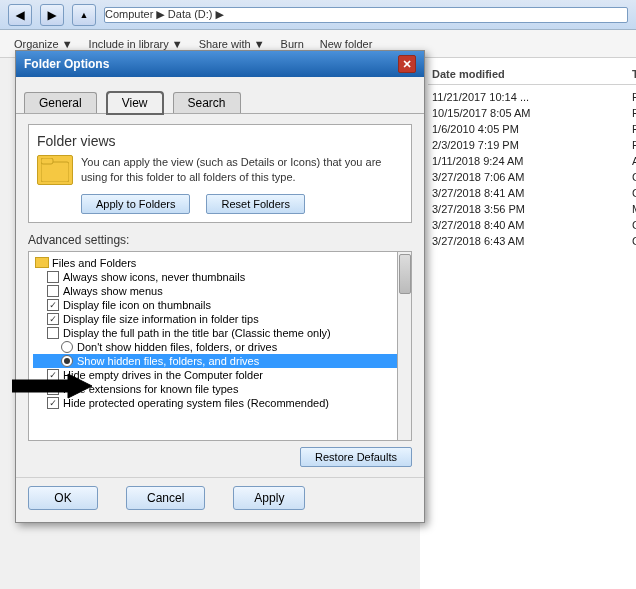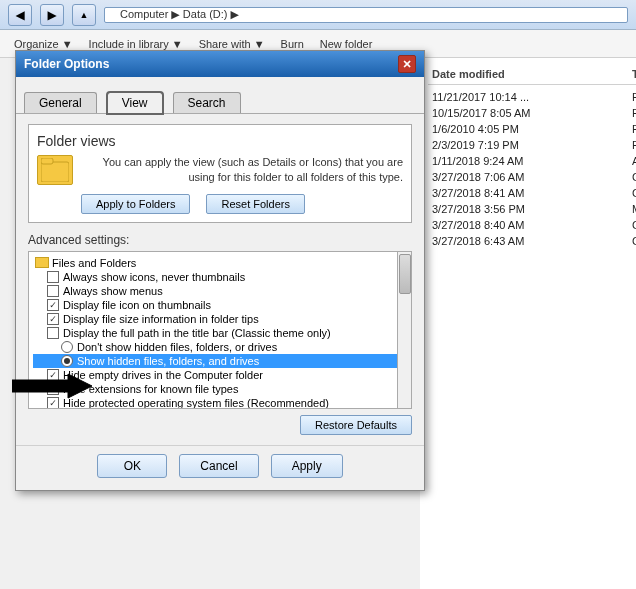--- a/index.html
+++ b/index.html
@@ -40,21 +40,21 @@
       display: flex; align-items: center; justify-content: center;
       cursor: pointer;
     }
 
     .address-bar {
       flex: 1;
       height: 16px;
       background: white;
       border: 1px solid #7a9cc2;
       border-radius: 2px;
-      padding: 0 15px;
+      padding: 0 0;
       display: flex;
       align-items: center;
       font-size: 11px;
       color: #333;
     }
 
     .explorer-actions {
       background: #f5f5f5;
       height: 28px;
       display: flex;
@@ -193,21 +193,20 @@
     .folder-views-title {
       font-size: 14px;
       color: #333;
       margin-bottom: 6px;
     }
 
     .folder-views-row {
       display: flex;
       align-items: flex-start;
       gap: 8px;
-      text-align: right;
     }
 
     .folder-icon {
       width: 36px; height: 30px;
       background: #f5c842;
       border: 1px solid #c8a020;
       border-radius: 2px;
       flex-shrink: 0;
       display: flex;
       align-items: center;
@@ -240,21 +239,21 @@
 
     .advanced-label {
       font-size: 12px;
       color: #333;
       margin-bottom: 4px;
     }
 
     .tree-container {
       border: 1px solid #aaa;
       background: white;
-      height: 158px;
+      height: 190px;
       overflow-y: auto;
       padding: 4px;
       position: relative;
     }
 
     .tree-item {
       display: flex;
       align-items: center;
       padding: 1px 2px;
       font-size: 11px;
@@ -265,22 +264,21 @@
     .tree-item.indent2 { padding-left: 28px; }
 
     .restore-btn-row {
       display: flex;
       justify-content: flex-end;
       margin-top: 6px;
     }
 
     .dialog-footer {
       display: flex;
-      justify-content: center;
-      gap: 12px;
+      gap: 28px;
       padding: 8px 12px 12px;
       border-top: 1px solid #d0d0d0;
     }
 
     .footer-btn {
       padding: 4px 20px;
       border: 1px solid #7a9cc2;
       background: linear-gradient(to bottom, #eef6ff, #cce0f5);
       font-size: 12px;
       cursor: pointer;

